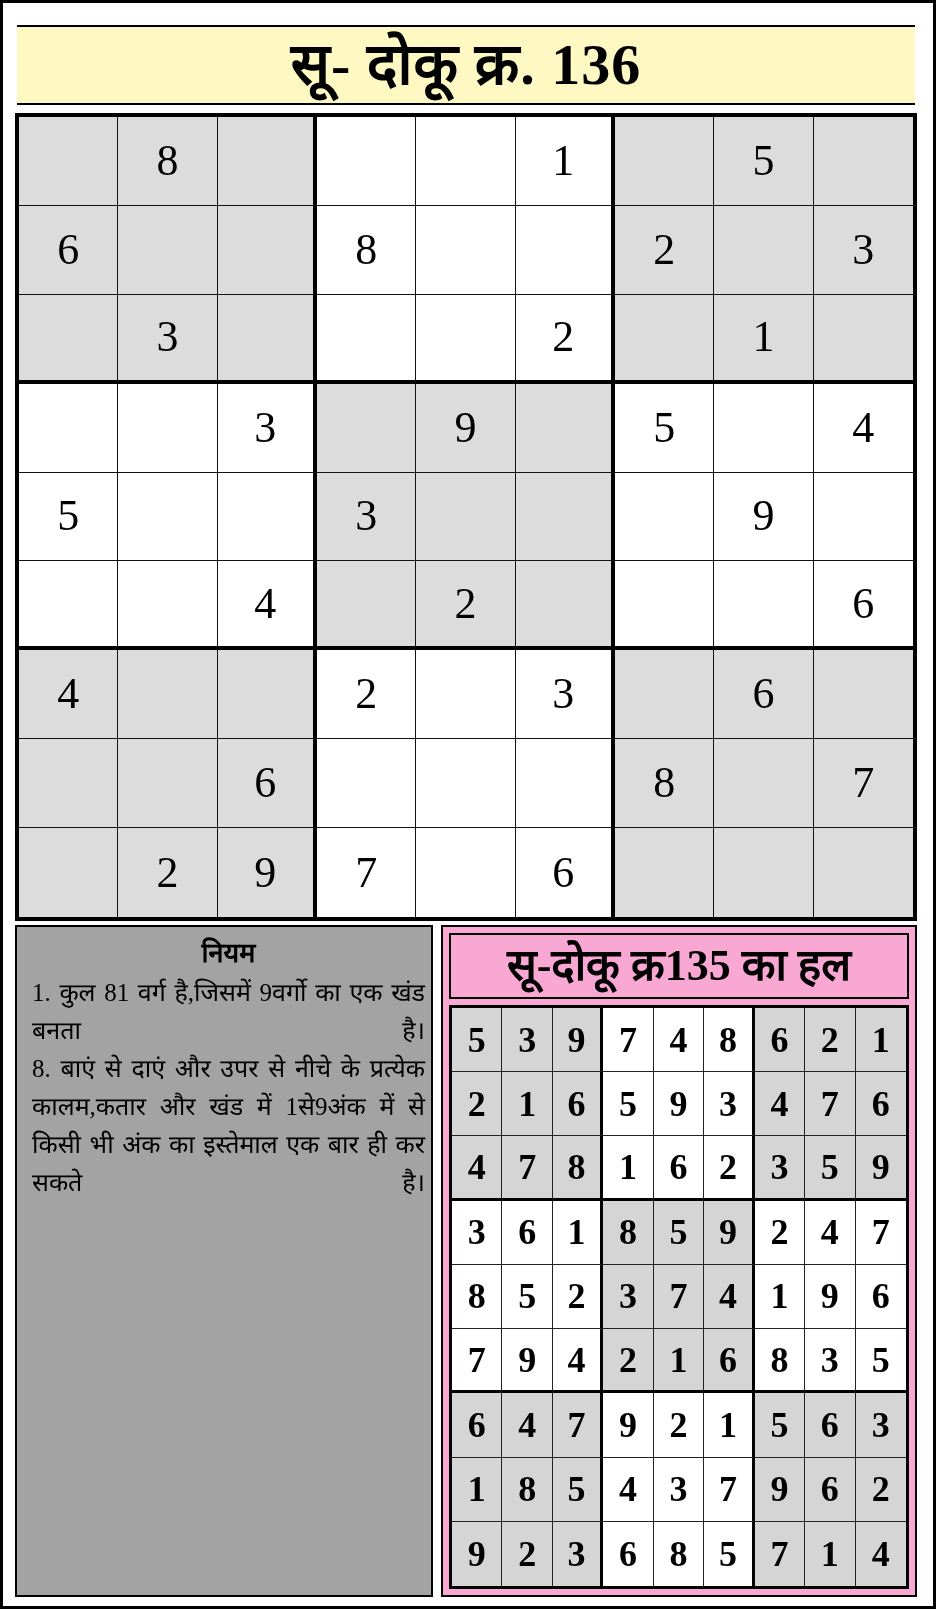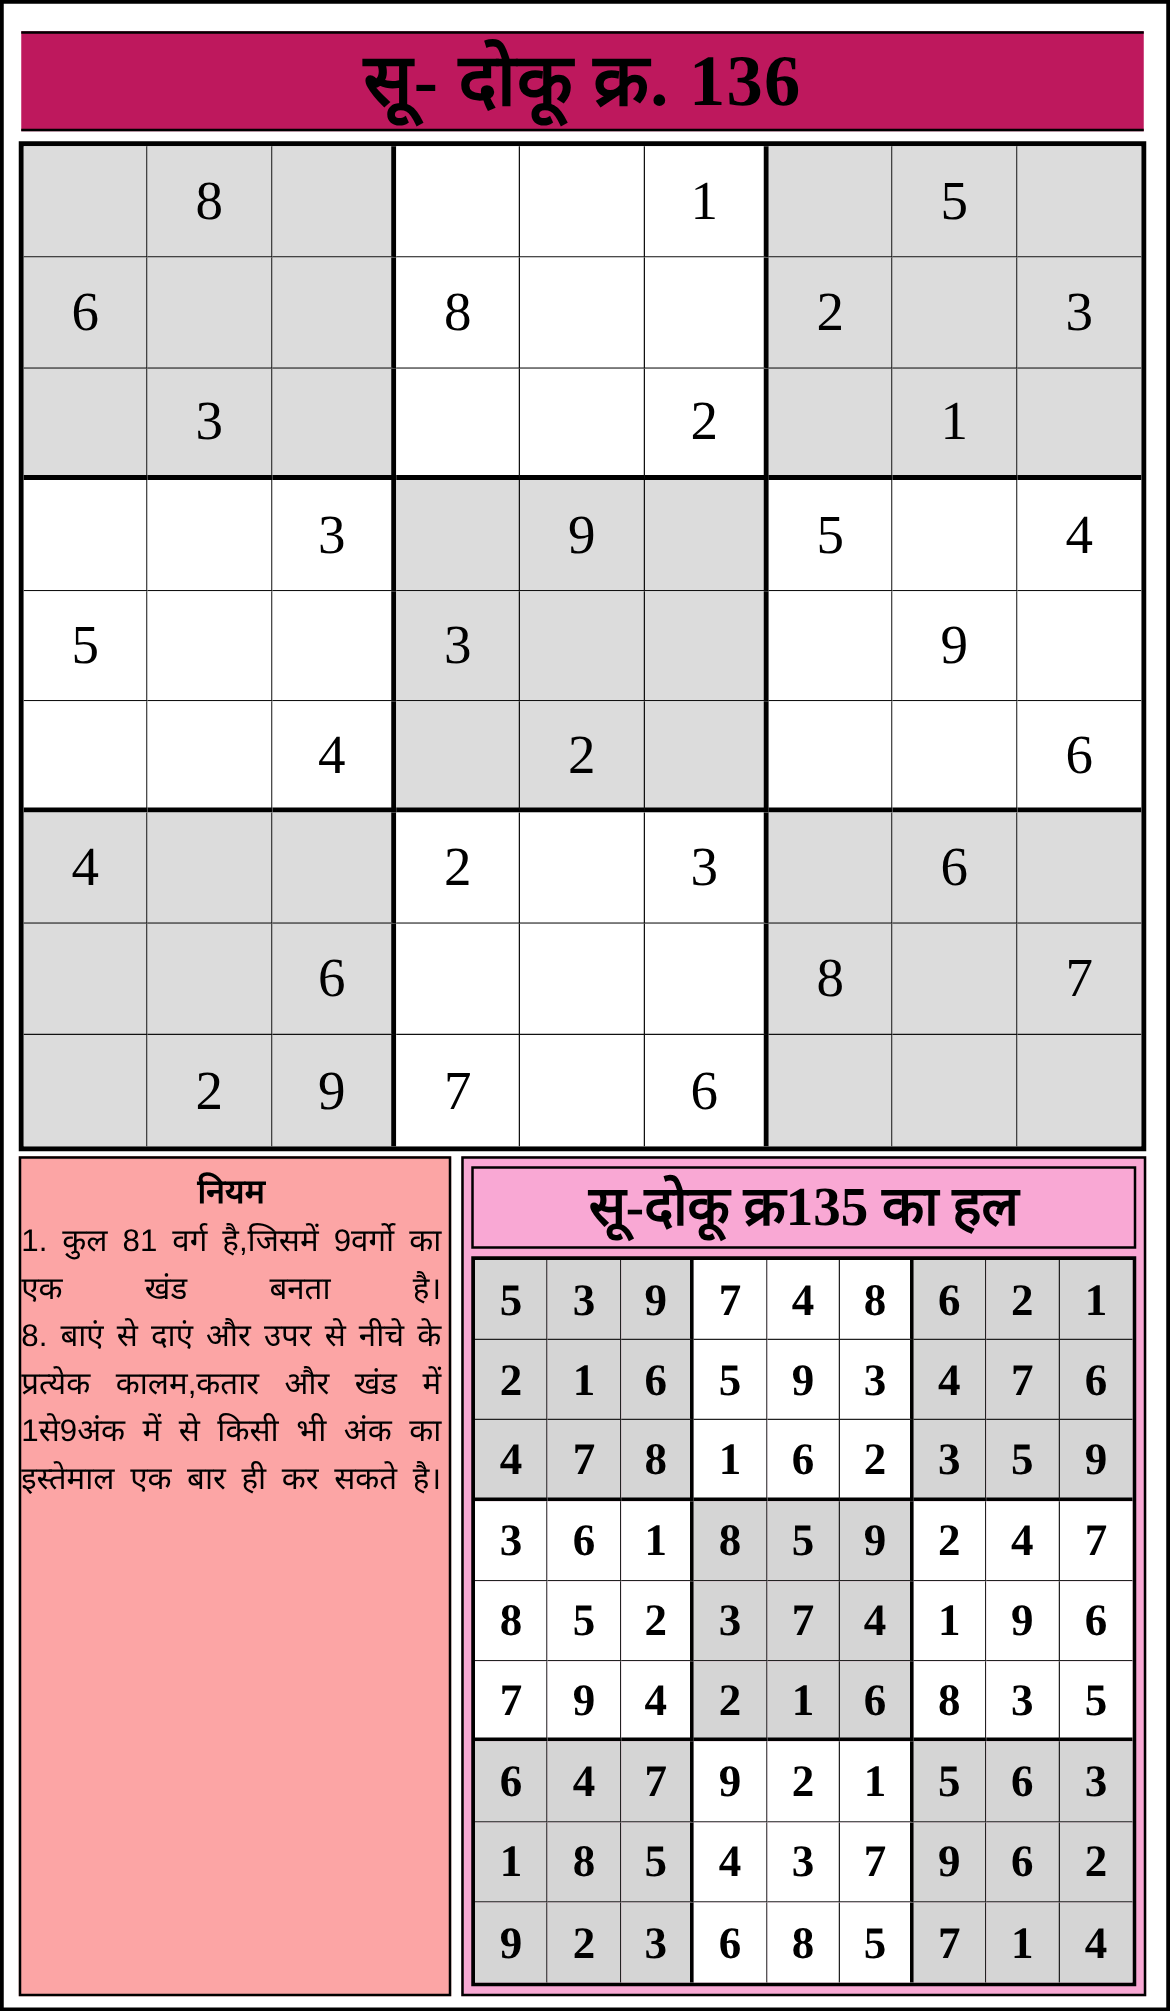--- a/index.html
+++ b/index.html
@@ -16,21 +16,21 @@
     width:936px;height:1609px;
     box-sizing:border-box;
     border:3px solid #000;
     background:#fff;
   }
   
   .title-bar{
     position:absolute;
     left:14px;top:22px;
     width:898px;height:76px;
-    background:#be185d;
+    background:#fef9c3;
     border-top:2px solid #000;
     border-bottom:2px solid #000;
     display:flex;align-items:center;justify-content:center;
   }
   .title-text{
     font-family:"Liberation Serif", serif;
     font-weight:bold;
     font-size:58px;
     line-height:58px;
     letter-spacing:1px;
@@ -72,35 +72,35 @@
   .cell:nth-child(9n){border-right:none;}
   .grid9 .cell:nth-last-child(-n+9){border-bottom:none;}
   
   .lower{
     position:absolute;
     left:12px;top:922px;
     width:902px;height:672px;
     display:flex;
   }
   .rules-box{
-    width:346px;
+    width:418px;
     box-sizing:border-box;
     border:2px solid #000;
-    padding:4px 6px 0 0;
-    background:#fca5a5;
+    padding:4px 6px 0 15px;
+    background:#a3a3a3;
   }
   .rules-title{
     text-align:center;
     font-family:"Liberation Serif", serif;
     font-weight:bold;
     font-size:27px;
     margin:2px 0 4px 0;
   }
   .rule{
-    font-family:Liberation Sans, sans-serif;
+    font-family:Liberation Serif, serif;
     font-size:25px;
     line-height:38px;
     text-align:justify;
     text-align-last:justify;
     margin:0 0 0 0;
   }
   .sol-box{
     flex:1;
     margin-left:8px;
     box-sizing:border-box;

